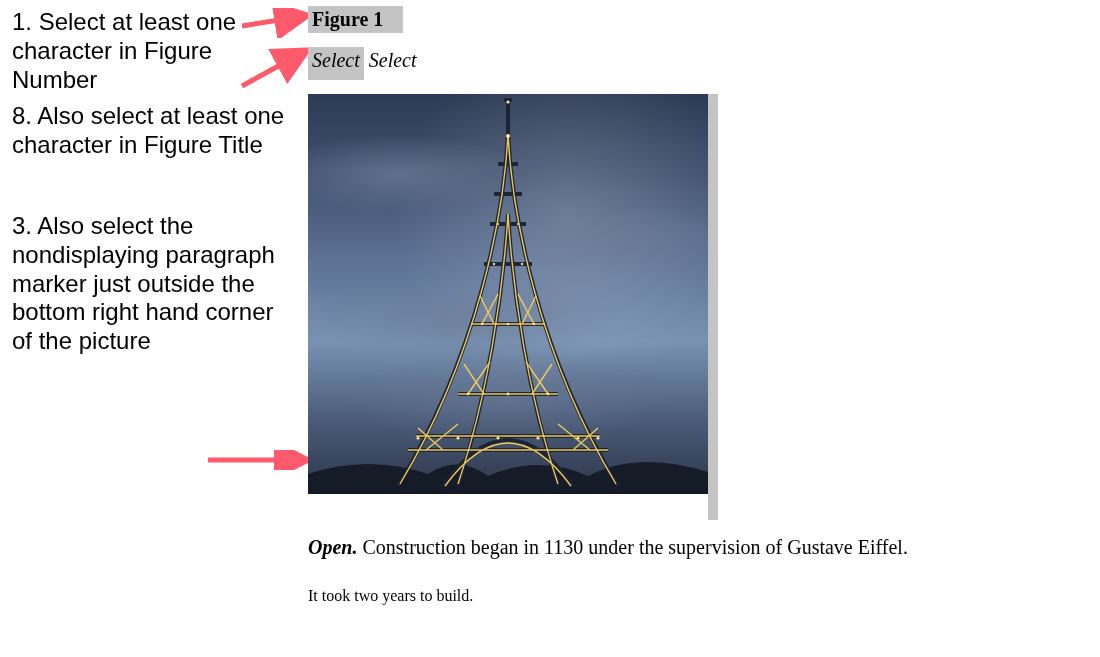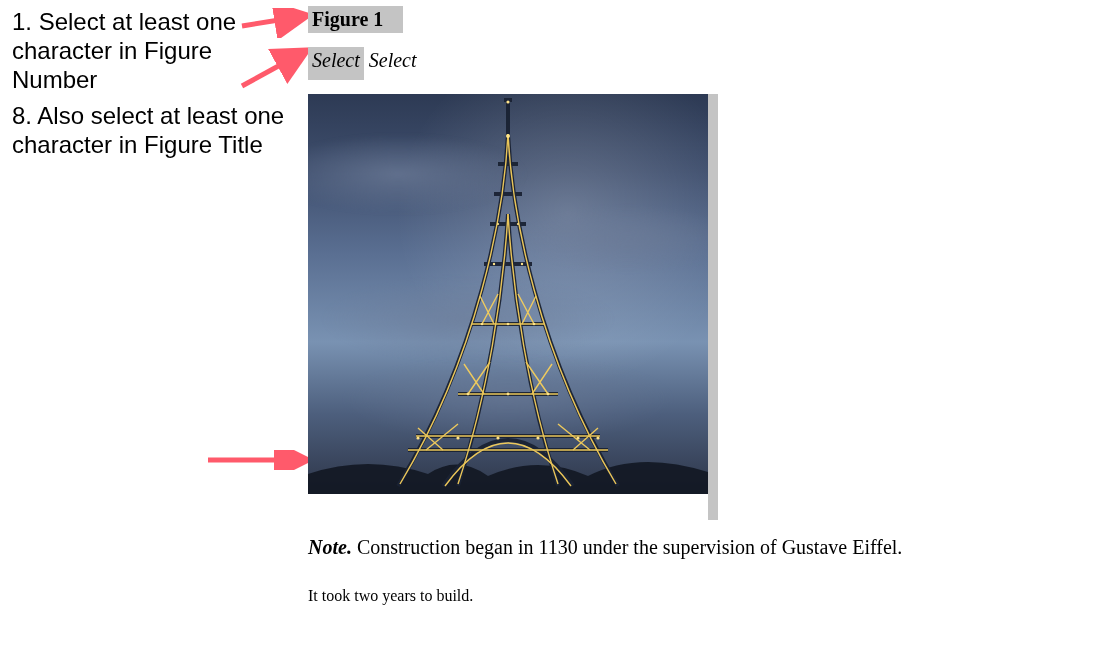--- a/index.html
+++ b/index.html
@@ -142,20 +142,21 @@
 </style>
 </head>
 <body>
 <div class="canvas">
 
   <div class="left-col">
     <div class="step">1. Select at least one character in Figure Number</div>
     <div class="step">8. Also select at least one character in Figure Title</div>
     <div class="gap-small"></div>
     <div class="gap-small"></div>
+    <div class="step">3. Also select the nondisplaying paragraph marker just outside the bottom right hand corner of the picture</div>
     <div class="gap-mid"></div>
   </div>
 
   <svg class="arrow" style="left:238px; top:8px; width:80px; height:30px;" viewBox="0 0 80 30">
     <defs>
       <marker id="ah1" markerWidth="8" markerHeight="8" refX="6" refY="4" orient="auto">
         <path d="M0,0 L8,4 L0,8 Z" fill="#ff5a6b"></path>
       </marker>
     </defs>
     <line x1="4" y1="18" x2="66" y2="8" stroke="#ff5a6b" stroke-width="5" marker-end="url(#ah1)"></line>
@@ -262,19 +263,19 @@
             <circle cx="190" cy="130" r="1.1"></circle>
               <circle cx="210" cy="130" r="1.1"></circle>
           </g>
         </svg>
       </div>
       <div class="sel-strip-side"></div>
       <div class="sel-strip-bottom"></div>
     </div>
 
     <div class="note-block">
-      <span class="note-label">Note.</span><span> Construction began in 1130 under the supervision of Gustave Eiffel.</span>
+      <span class="note-label">Open.</span><span> Construction began in 1130 under the supervision of Gustave Eiffel.</span>
     </div>
     <div class="note-body2">It took two years to build.</div>
 
   </div>
 
 </div>
 
 </body></html>

